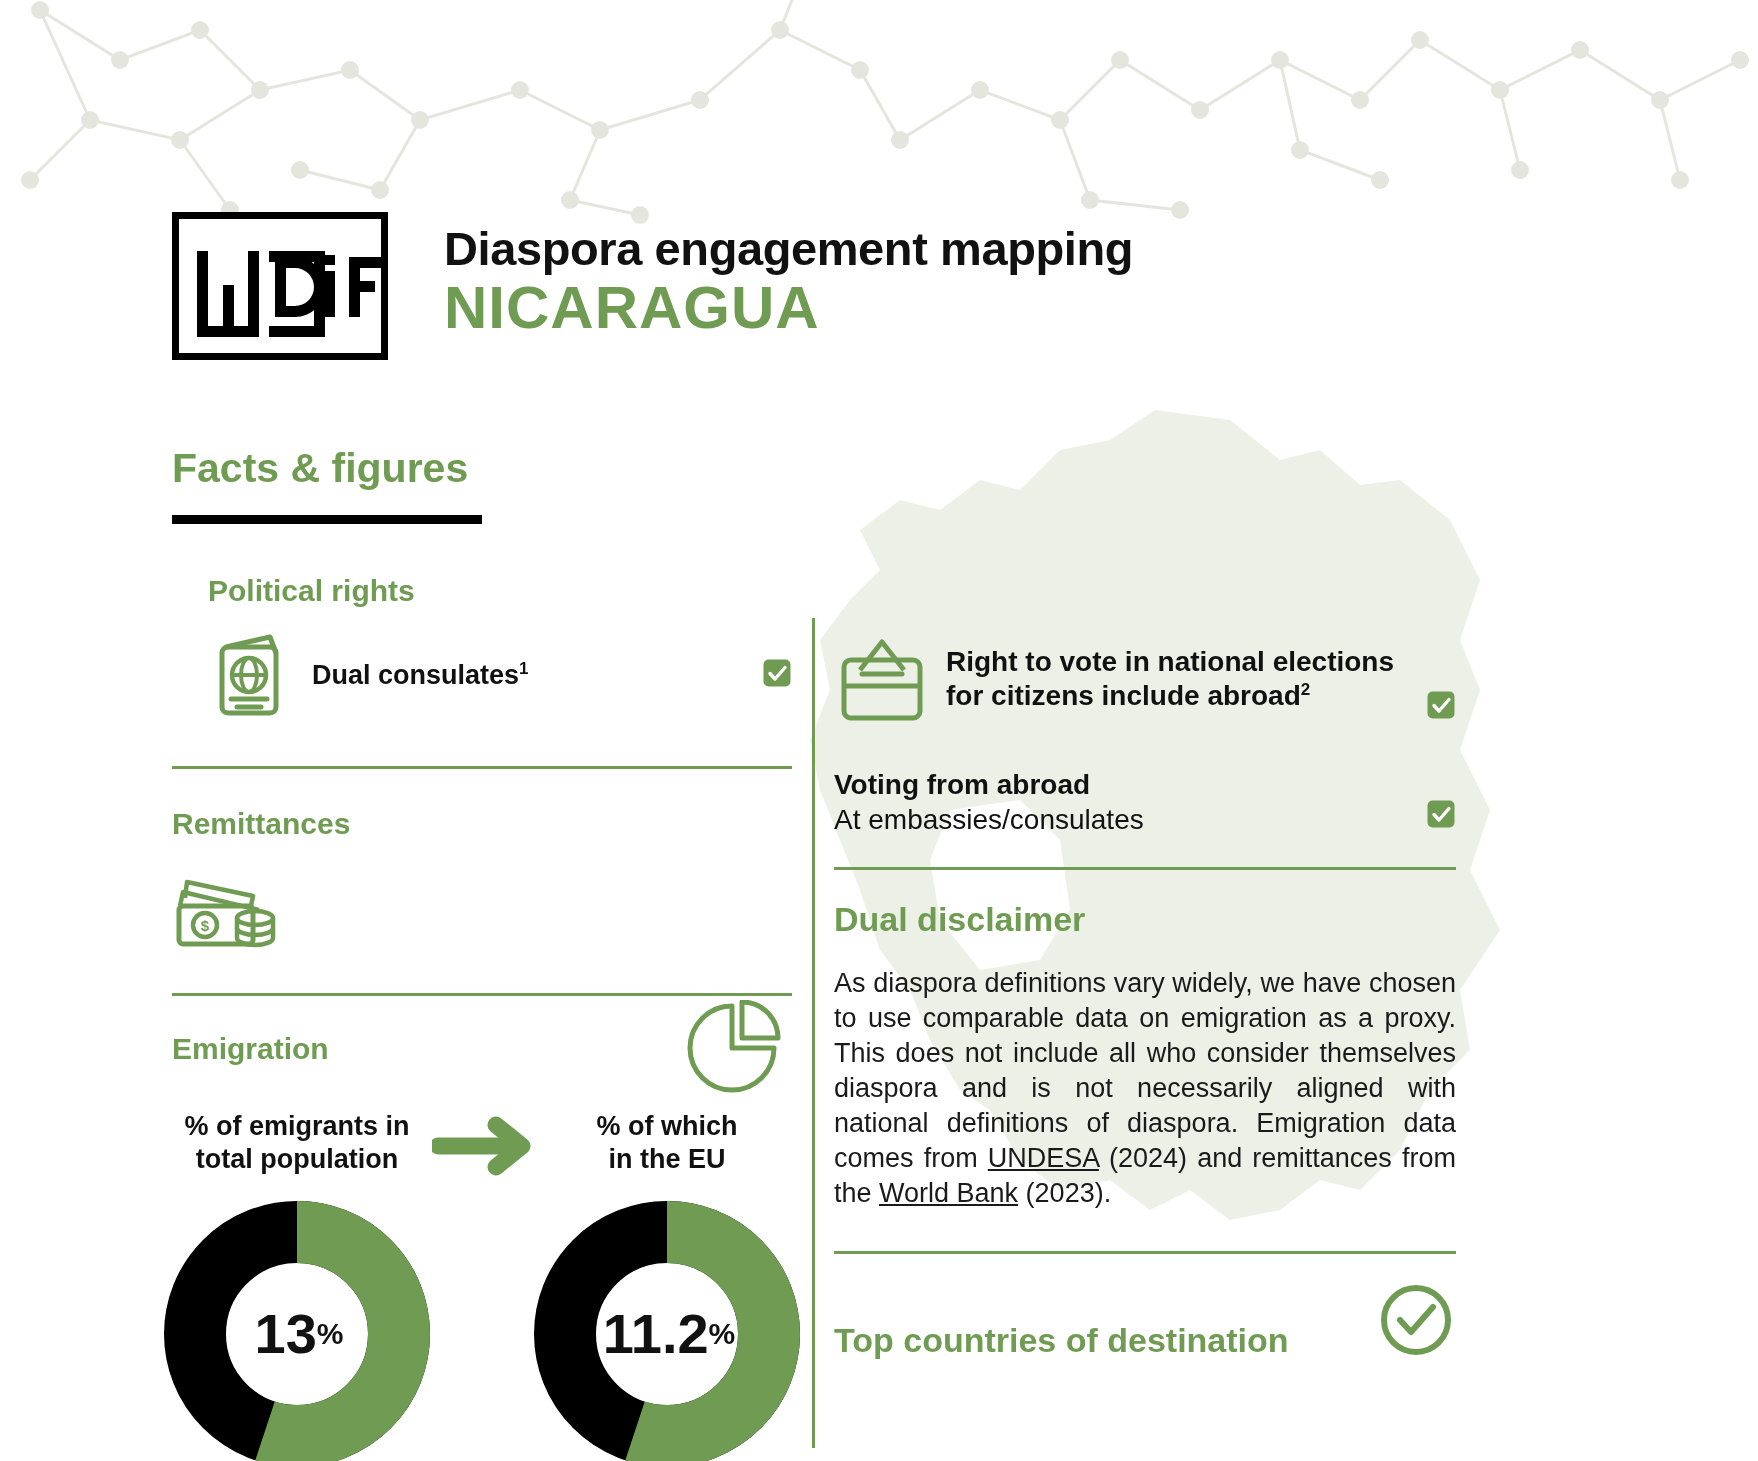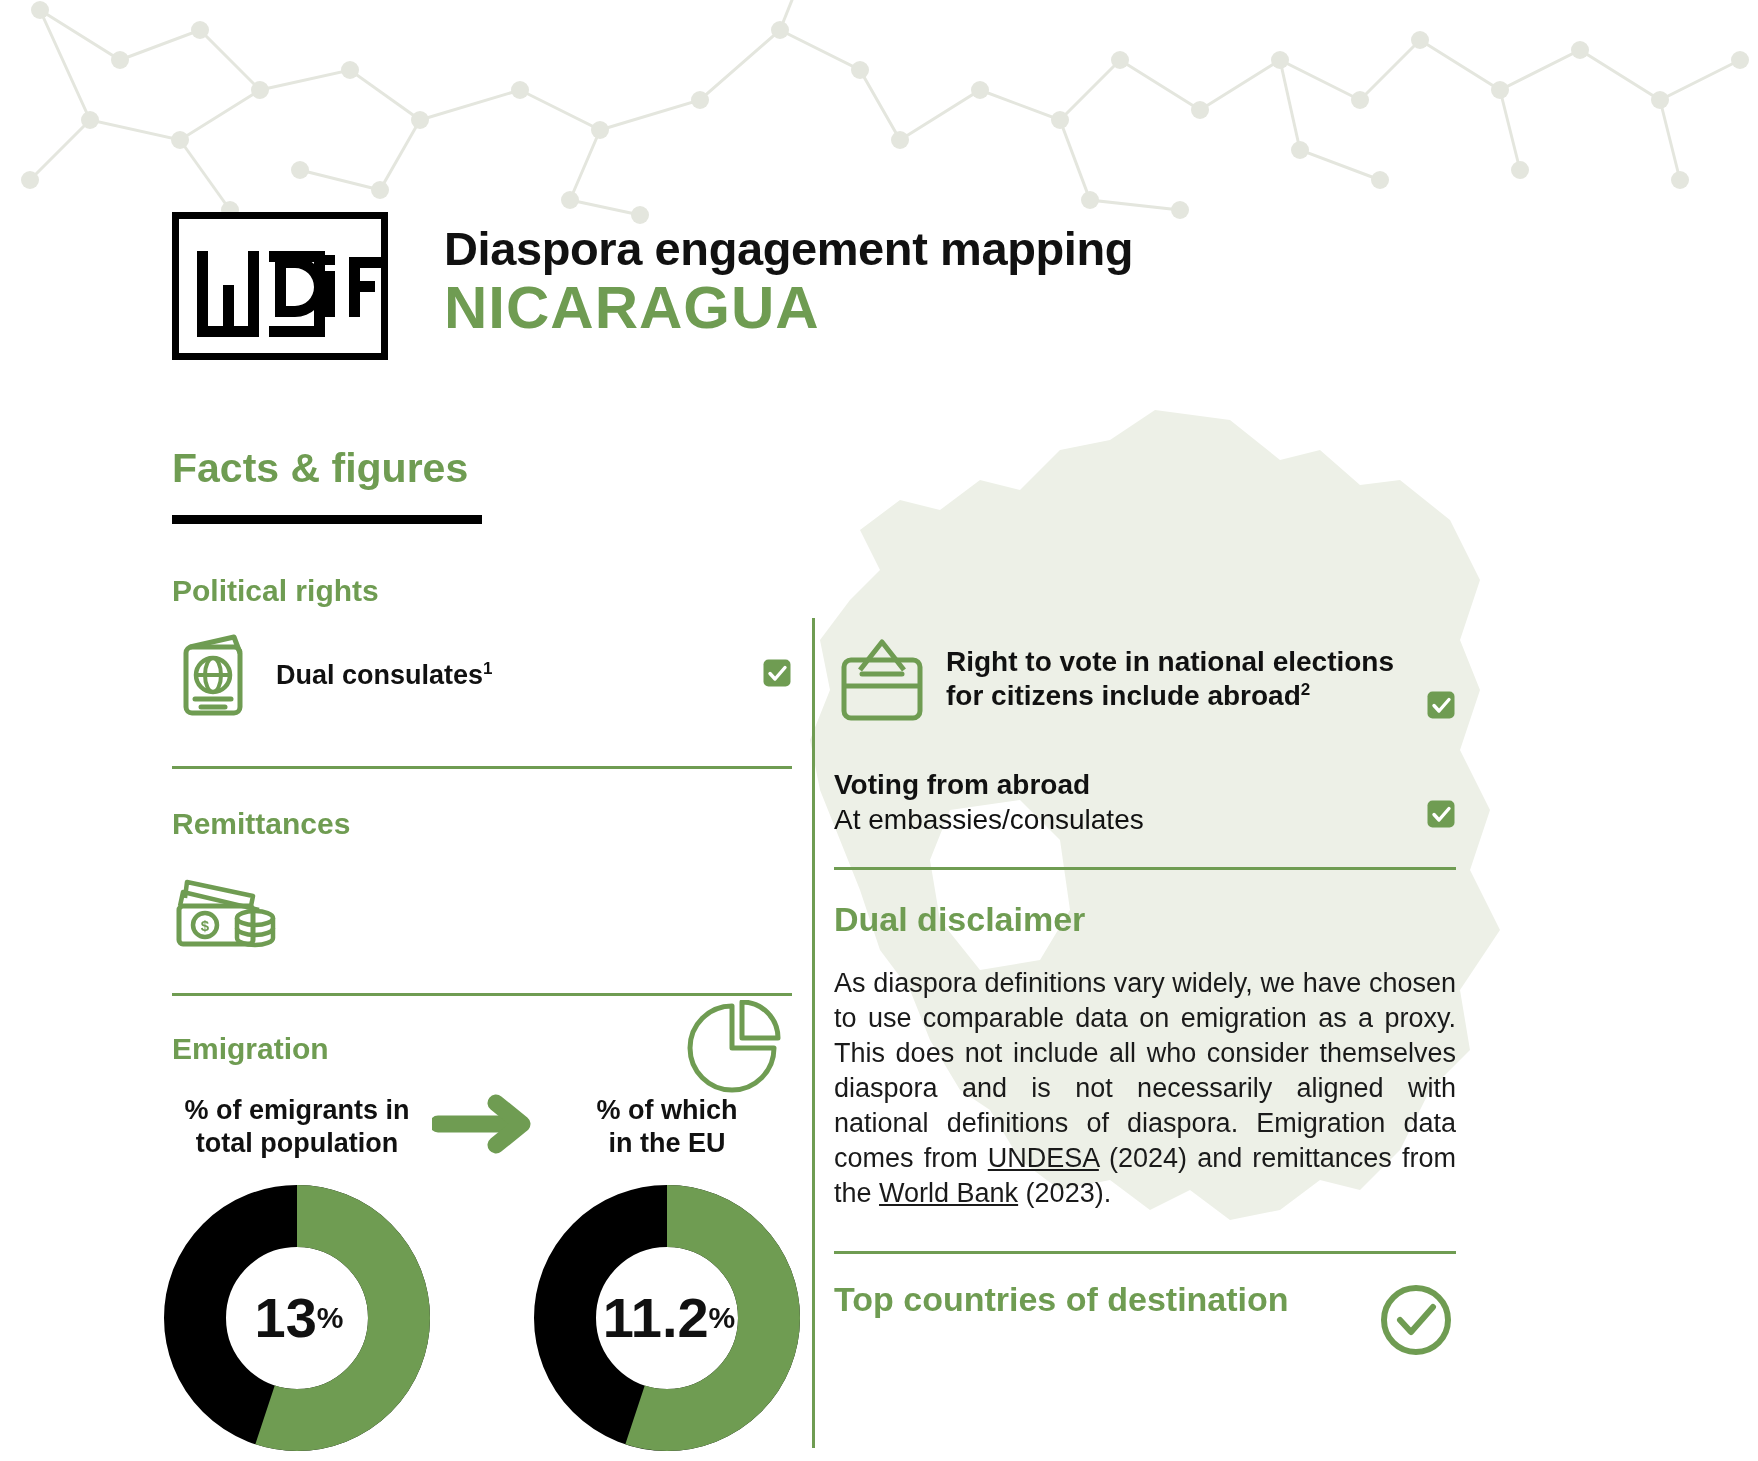--- a/index.html
+++ b/index.html
@@ -256,21 +256,21 @@
     </div>
   </div>
 
   <div id="col-divider"></div>
 
   <div id="left-col">
 
     <h2 class="section-head">Facts &amp; figures</h2>
     <div class="head-rule"></div>
 
-    <div style="margin-top:52px;">
+    <div style="margin-top:52px;margin-left:36px;">
       <h3 class="sub-head">Political rights</h3>
 
       <div class="row" style="margin-top:24px;">
         <div class="icon-slot" style="width:86px;height:90px;">
           <svg width="70" height="84" viewBox="0 0 70 84">
             <path d="M10 14 L54 4 L60 20" fill="none" stroke="#6f9c52" stroke-width="5" stroke-linejoin="round"></path>
             <rect x="6" y="14" width="54" height="66" rx="6" fill="none" stroke="#6f9c52" stroke-width="5"></rect>
             <circle cx="33" cy="42" r="17" fill="none" stroke="#6f9c52" stroke-width="4.5"></circle>
             <ellipse cx="33" cy="42" rx="8" ry="17" fill="none" stroke="#6f9c52" stroke-width="4"></ellipse>
             <line x1="16" y1="42" x2="50" y2="42" stroke="#6f9c52" stroke-width="4"></line>
@@ -314,21 +314,21 @@
     <div class="hr-green" style="margin-top:40px;"></div>
 
     <div style="margin-top:38px;position:relative;">
       <h3 class="sub-head">Emigration</h3>
 
       <svg style="position:absolute;right:8px;top:-34px;" width="100" height="96" viewBox="0 0 100 96">
         <path d="M48 48 L48 6 A42 42 0 0 0 48 90 A42 42 0 0 0 90 48 Z" fill="none" stroke="#6f9c52" stroke-width="5" stroke-linejoin="round"></path>
         <path d="M58 38 L58 2 A36 36 0 0 1 94 38 Z" fill="none" stroke="#6f9c52" stroke-width="5" stroke-linejoin="round"></path>
       </svg>
 
-      <div style="display:flex;align-items:flex-start;margin-top:30px;">
+      <div style="display:flex;align-items:flex-end;margin-top:46px;">
         <div style="width:250px;">
           <div class="emig-caption">% of emigrants in</div>
           <div class="emig-caption">total population</div>
         </div>
         <div style="width:120px;display:flex;justify-content:center;">
           <svg width="100" height="60" viewBox="0 0 100 60">
             <line x1="6" y1="30" x2="72" y2="30" stroke="#6f9c52" stroke-width="17" stroke-linecap="round"></line>
             <path d="M64 9 L90 30 L64 51" fill="none" stroke="#6f9c52" stroke-width="17" stroke-linecap="round" stroke-linejoin="round"></path>
           </svg>
         </div>
@@ -406,21 +406,21 @@
 
     <div class="hr-green" style="margin-top:30px;"></div>
 
     <div style="margin-top:32px;">
       <h3 class="sub-head" style="font-size:34px;">Dual disclaimer</h3>
       <p id="disclaimer-body" style="margin-top:30px;"><span>As diaspora definitions vary widely, we have chosen to use comparable data on emigration as a proxy. This does not include all who consider themselves diaspora and is not necessarily aligned with national definitions of diaspora. Emigration data comes from </span><u>UNDESA</u><span> (2024) and remittances from the </span><u>World Bank</u><span> (2023).</span></p>
     </div>
 
     <div class="hr-green" style="margin-top:40px;"></div>
 
-    <div class="row" style="margin-top:26px;align-items:flex-start;">
+    <div class="row" style="margin-top:26px;align-items:flex-end;">
       <div id="bottom-right-head" style="flex:1;">Top countries of destination</div>
       <svg width="80" height="80" viewBox="0 0 80 80">
         <circle cx="40" cy="40" r="32" fill="none" stroke="#6f9c52" stroke-width="6"></circle>
         <path d="M24 40 L35 52 L57 27" fill="none" stroke="#6f9c52" stroke-width="6" stroke-linecap="round" stroke-linejoin="round"></path>
       </svg>
     </div>
   </div>
 
 </div>
 

